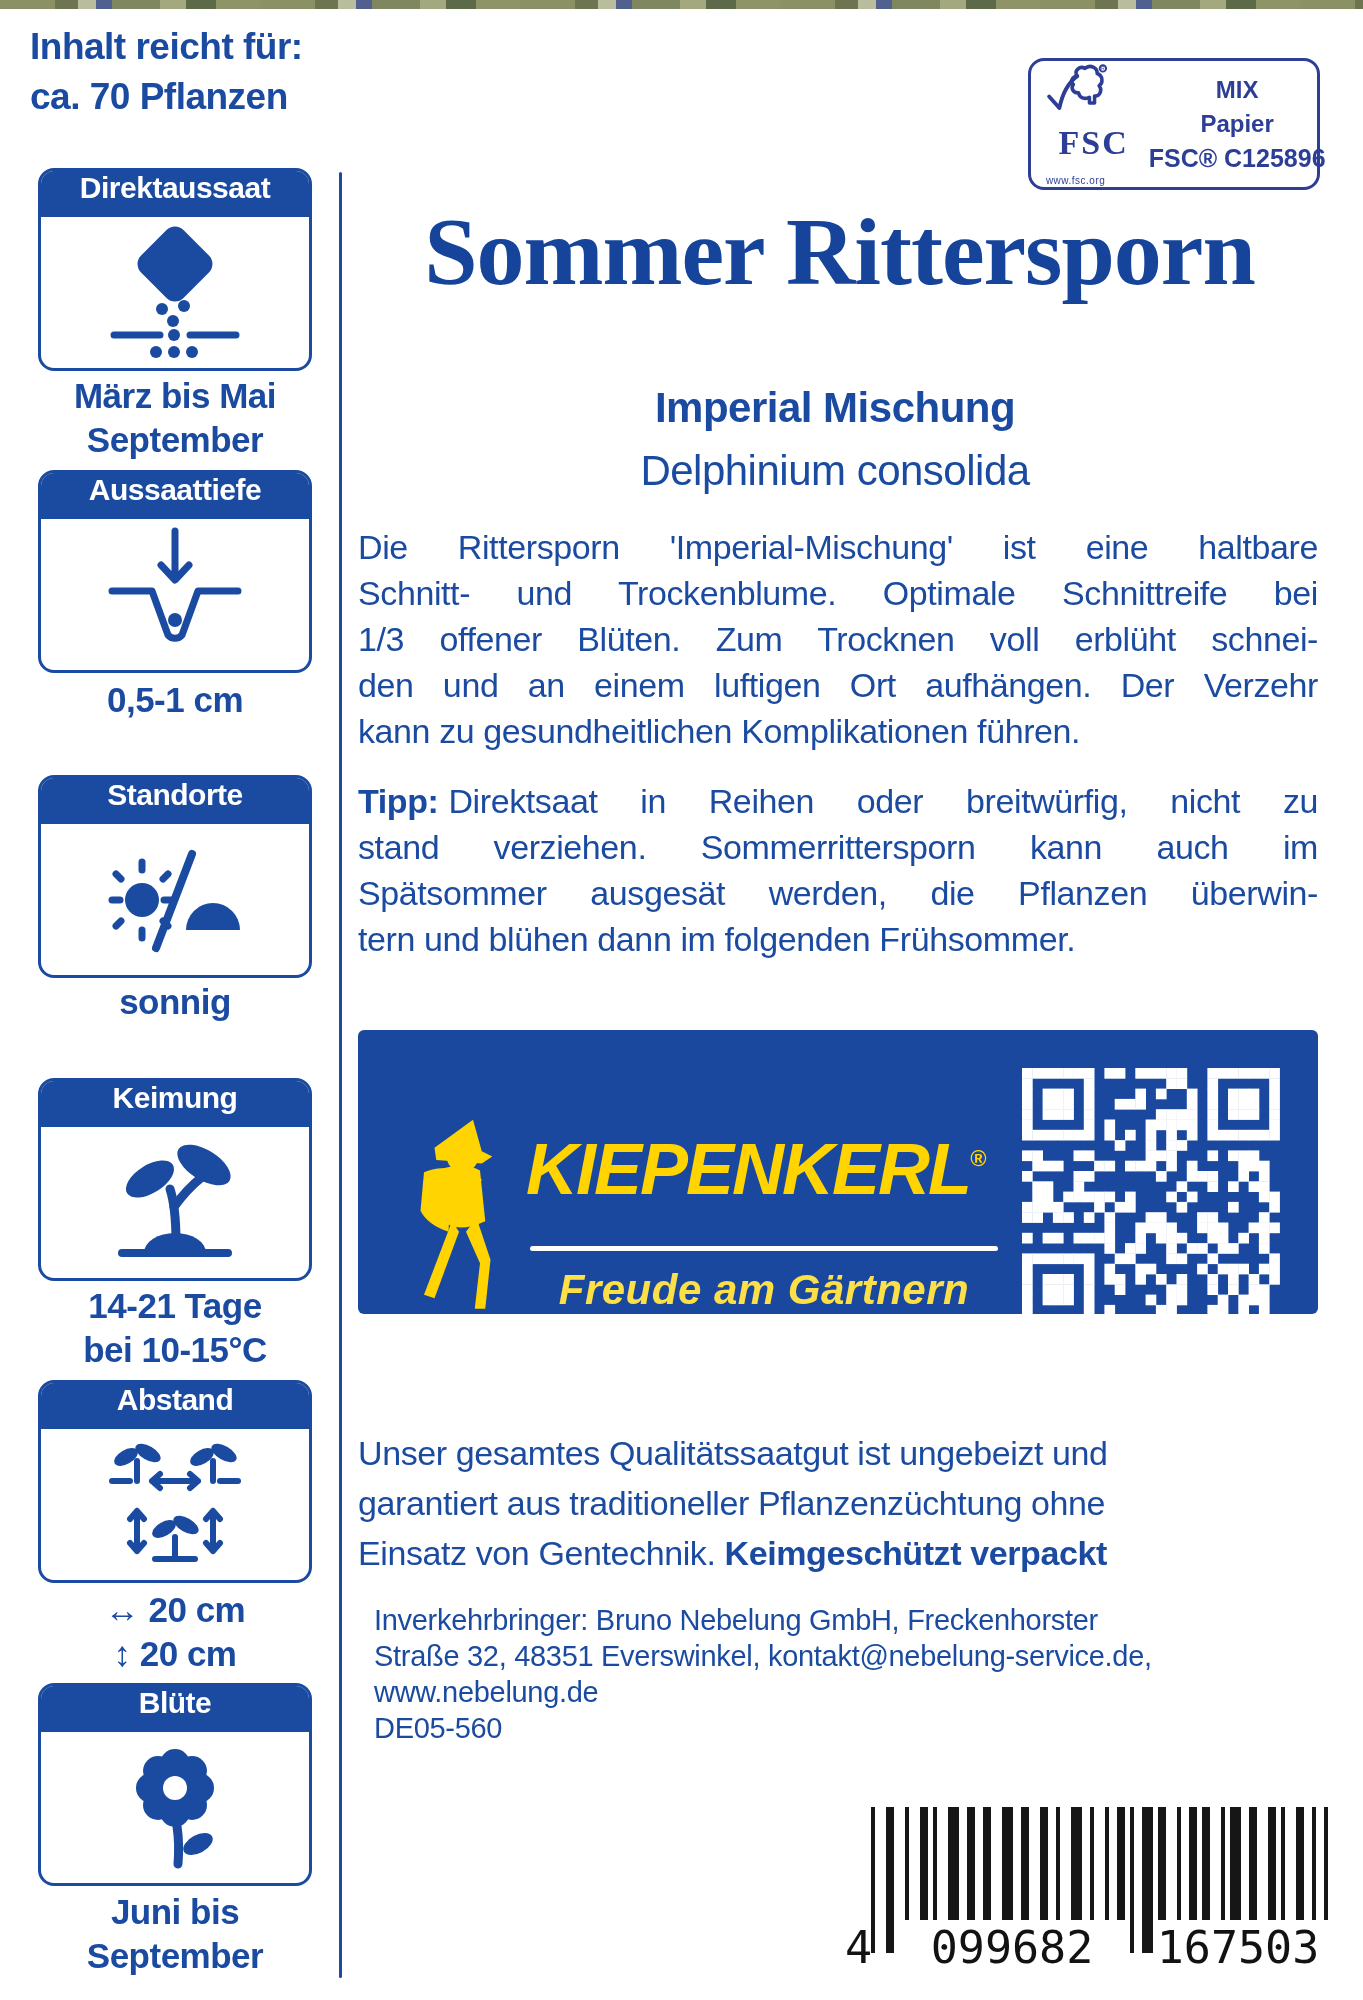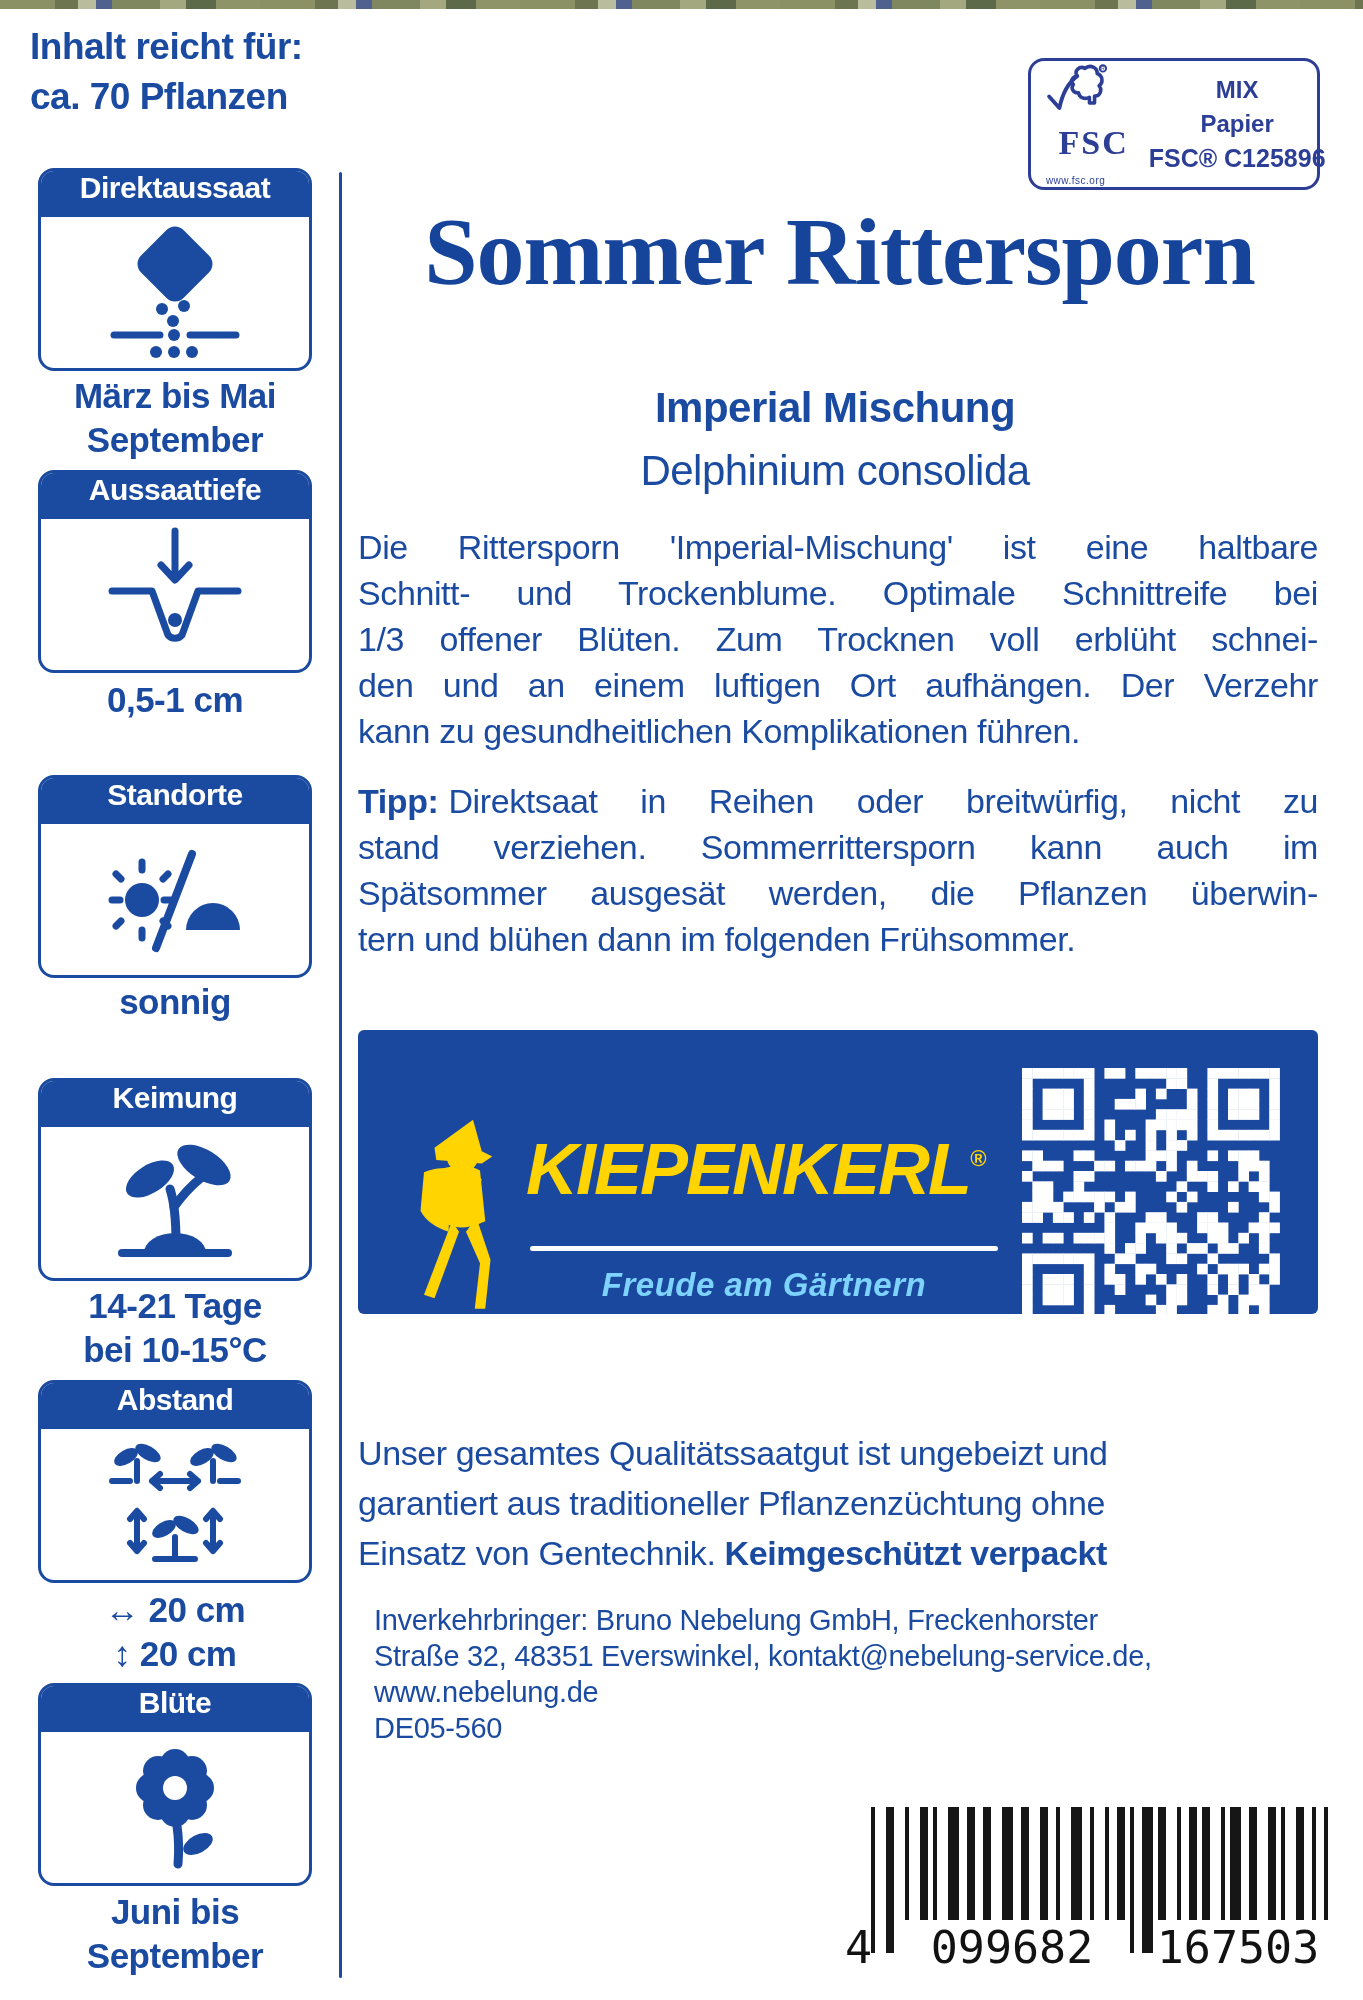--- a/index.html
+++ b/index.html
@@ -54,21 +54,21 @@
   #description{top:524px;}
   #tip{top:778px;}
   #tip .tip-label{font-weight:bold;margin-right:10px;margin-top:36px;}
 
   
   .brand-box{position:absolute;left:358px;top:1030px;width:960px;height:284px;background:#1a489f;border-radius:6px;font-style:italic;}
   .brand-figure{position:absolute;left:52px;top:82px;width:105px;height:208px;color:var(--yellow);}
   .brand-word{position:absolute;left:168px;top:98px;color:var(--yellow);font-weight:bold;font-size:72px;letter-spacing:-2px;white-space:nowrap;}
   .brand-reg{font-size:22px;vertical-align:28px;letter-spacing:0;}
   .brand-rule{position:absolute;left:172px;top:216px;width:468px;height:5px;background:#fff;border-radius:3px;}
-  .brand-slogan{position:absolute;left:172px;top:236px;width:468px;text-align:center;color:#7dd3fc;font-weight:bold;font-size:33px;letter-spacing:0.5px;}
+  .brand-slogan{position:absolute;left:172px;top:236px;width:468px;text-align:center;color:#fde047;font-weight:bold;font-size:42px;letter-spacing:0.5px;}
   .qr-wrap{position:absolute;right:26px;top:26px;width:282px;height:282px;}
   .brand-site{position:absolute;right:8px;top:312px;width:318px;text-align:right;color:#fff;font-weight:bold;font-size:22px;letter-spacing:-0.5px;}
 
   
   #quality{top:1428px;line-height:50px;}
   .distributor{position:absolute;left:374px;top:1602px;width:960px;font-size:29px;line-height:36px;letter-spacing:-0.3px;}
 
   
   .barcode{position:absolute;left:845px;top:1803px;width:492px;height:176px;color:var(--ink);}
   .barcode svg{position:absolute;left:0;top:0;}

